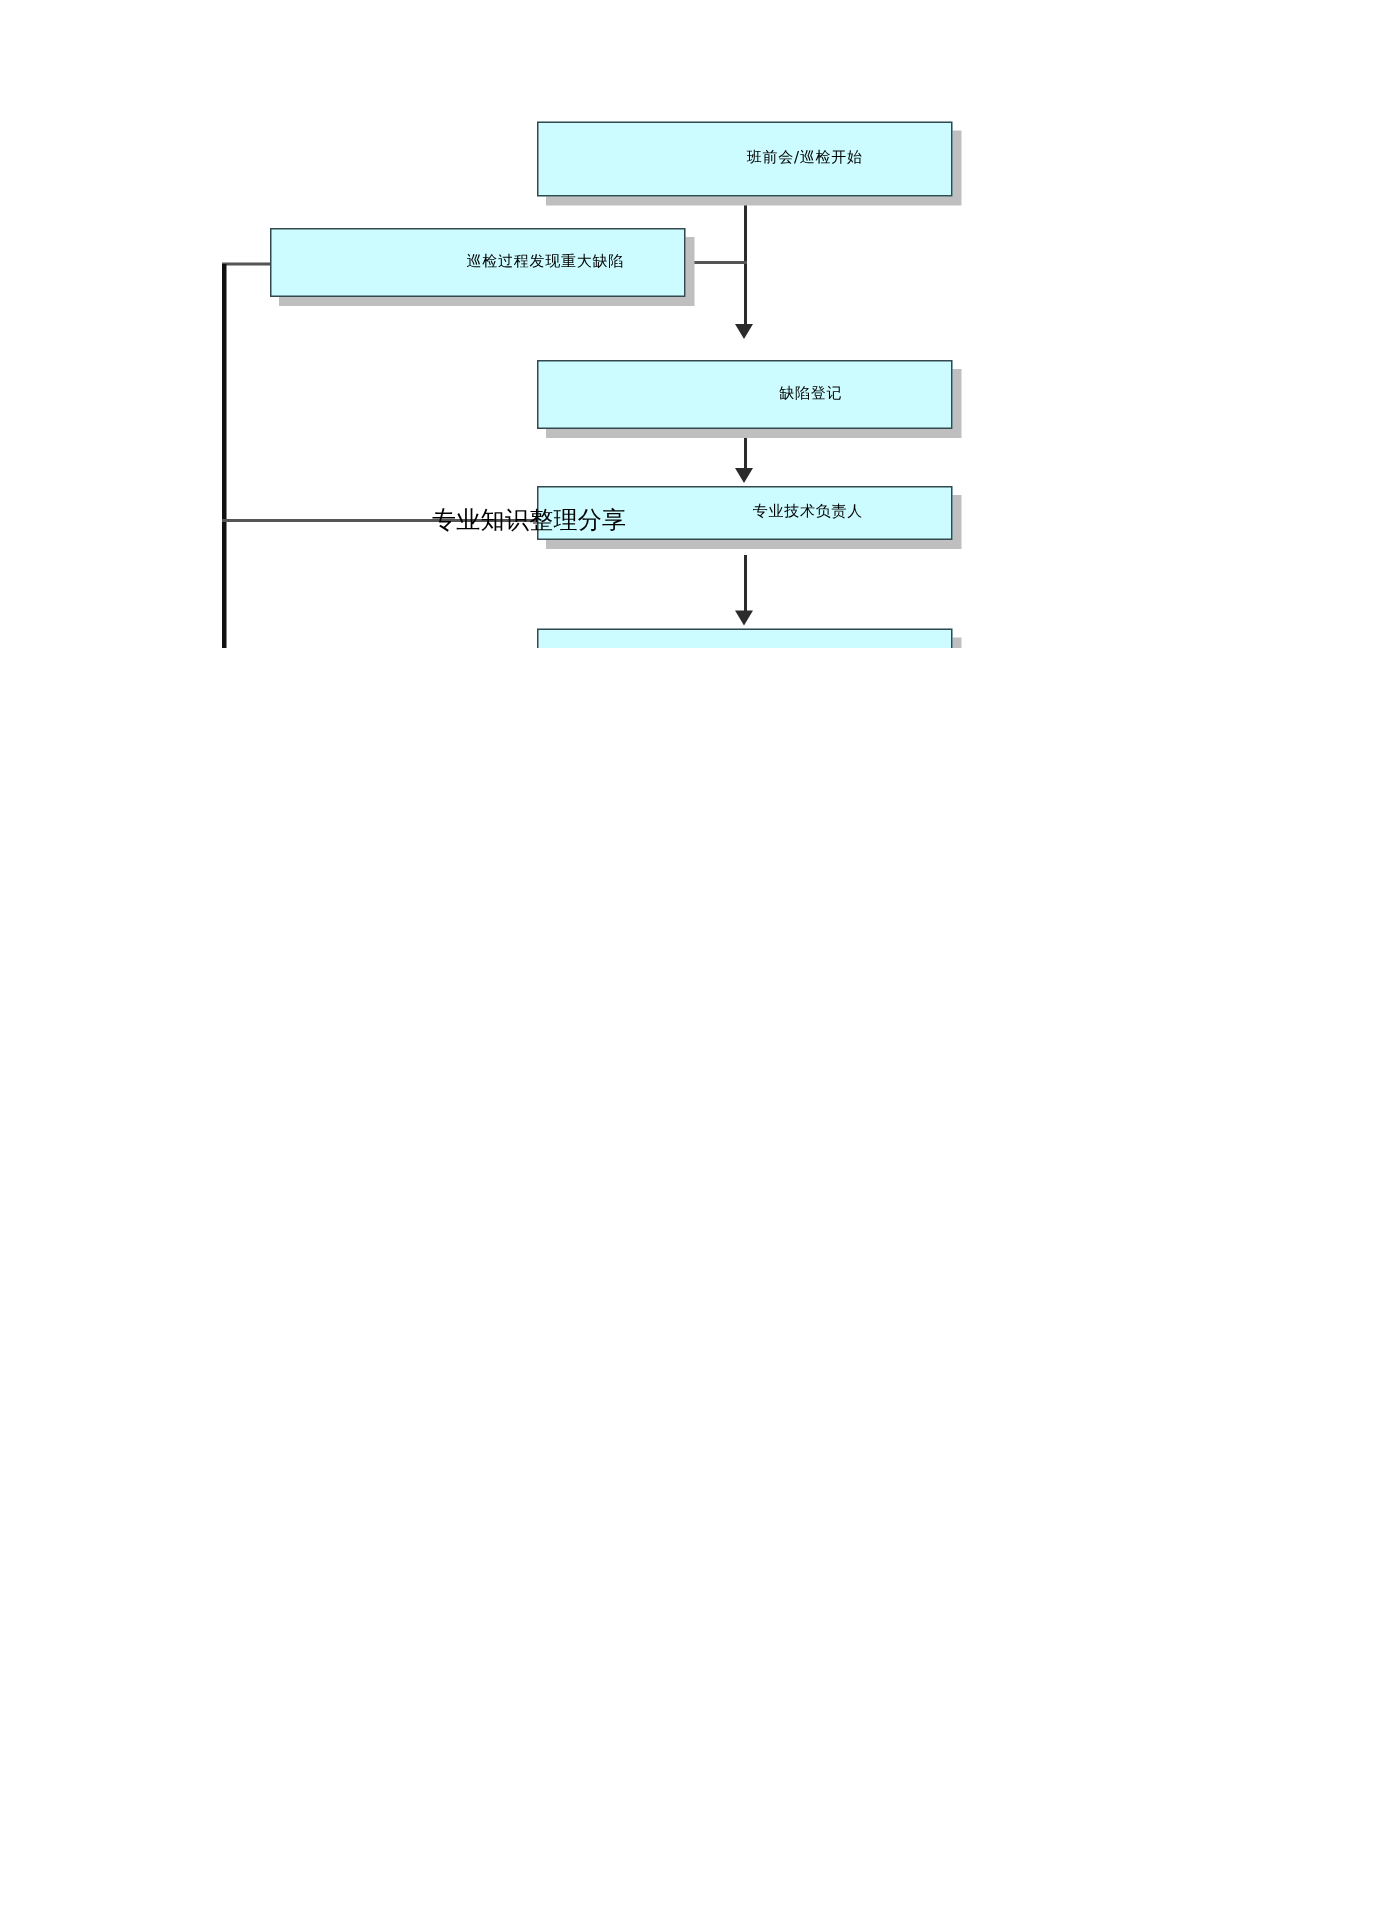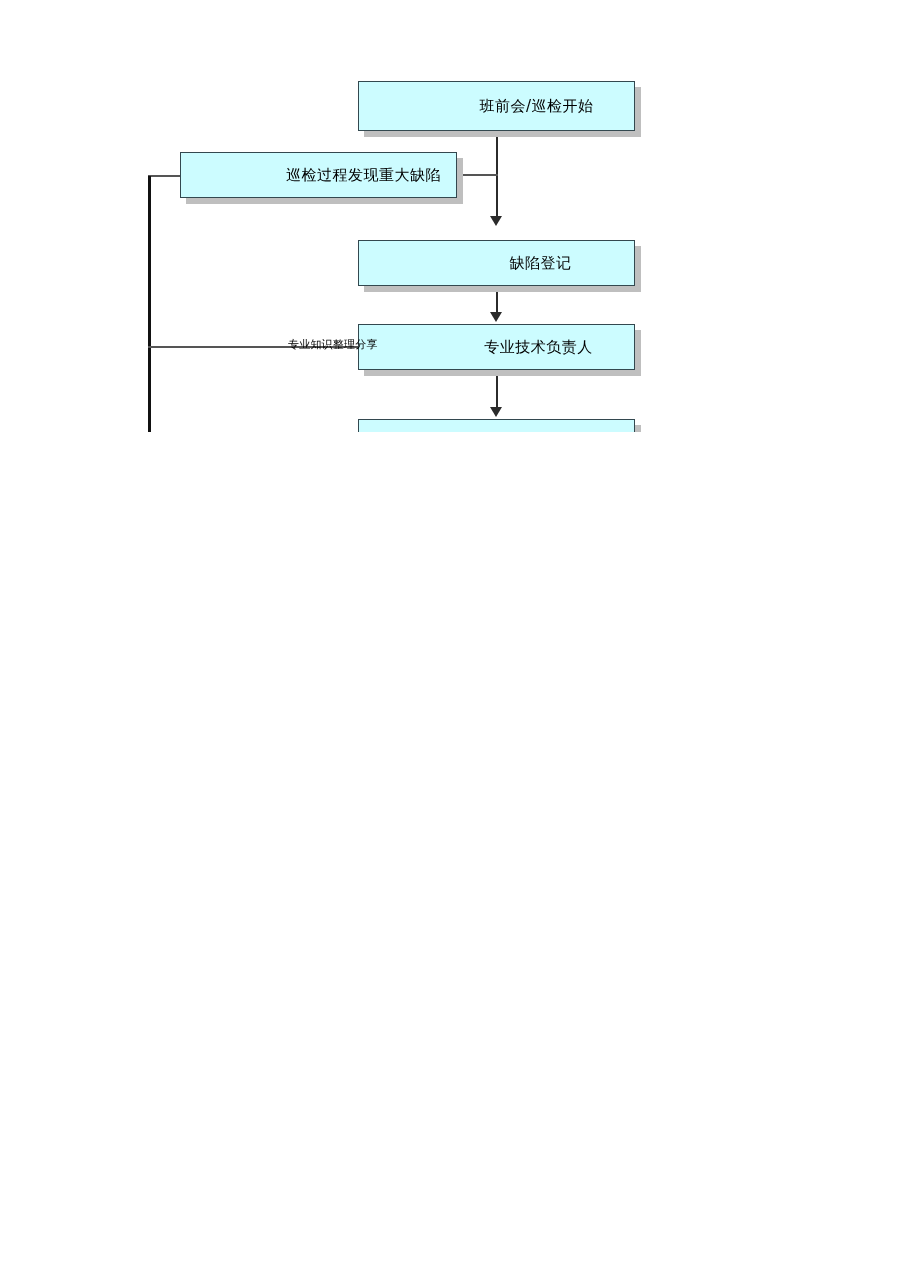--- a/index.html
+++ b/index.html
@@ -38,38 +38,38 @@
     position: absolute;
     box-sizing: border-box;
     background: #ccfcff;
     border: 1px solid #33484f;
     box-shadow: 6px 6px 0 0 #bfbfbf;
     display: flex;
     align-items: center;
     justify-content: center;
   }
   .node .node-label {
-    font-size: 15px;
+    font-size: 10px;
     line-height: 1;
     color: #000000;
     white-space: nowrap;
     letter-spacing: 0.5px;
   }
 
   
   #node-start       { left: 358px; top: 81px;  width: 277px; height: 50px; }
   #node-start .node-label       { transform: translateX(40px); }
 
   #node-major-defect{ left: 180px; top: 152px; width: 277px; height: 46px; padding-left: 40px; }
   #node-major-defect .node-label{ transform: translateX(25px); }
 
   #node-defect-reg  { left: 358px; top: 240px; width: 277px; height: 46px; }
   #node-defect-reg .node-label  { transform: translateX(44px); }
 
-  #node-tech-lead   { left: 358px; top: 324px; width: 277px; height: 46px; }
+  #node-tech-lead   { left: 358px; top: 324px; width: 277px; height: 36px; }
   #node-tech-lead .node-label   { transform: translateX(42px); }
 
   
   #node-next        { left: 358px; top: 419px; width: 277px; height: 46px; }
 
   
   .line-v {
     position: absolute;
     width: 2px;
     background: #2b2b2b;
@@ -104,21 +104,21 @@
 
   #branch-major-defect { left: 457px; top: 174px; width: 41px; }
 
   #arrow-1 { left: 490px; top: 216px; }
   #arrow-2 { left: 490px; top: 312px; }
   #arrow-3 { left: 490px; top: 407px; }
 
   
   .edge-label {
     position: absolute;
-    font-size: 11px;
+    font-size: 16px;
     line-height: 1;
     color: #000000;
     white-space: nowrap;
     letter-spacing: 0.2px;
   }
   #label-knowledge-share { left: 288px; top: 339px; }
 </style>
 </head>
 <body>
 

